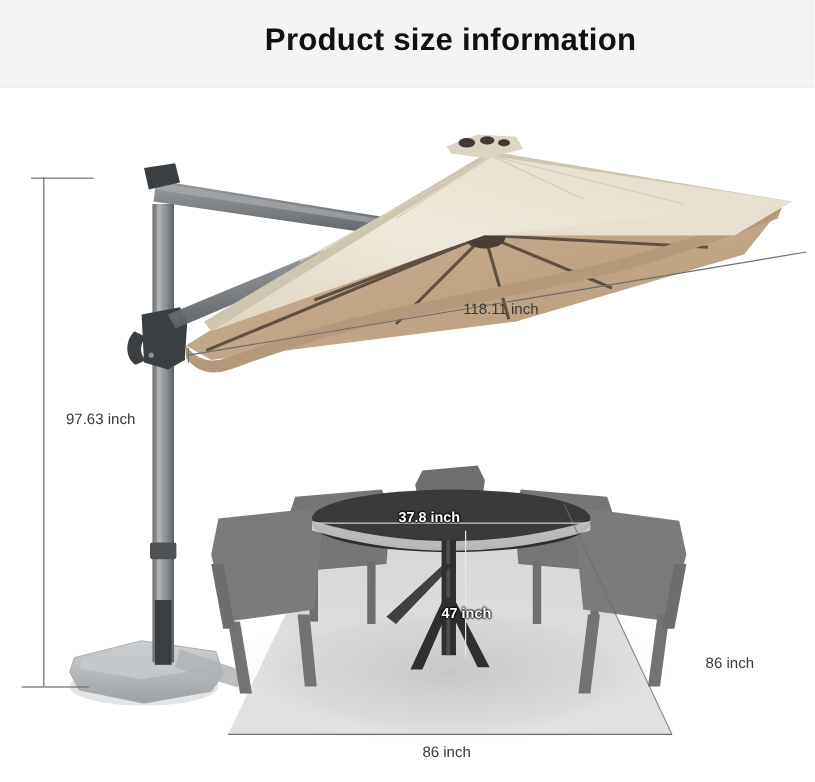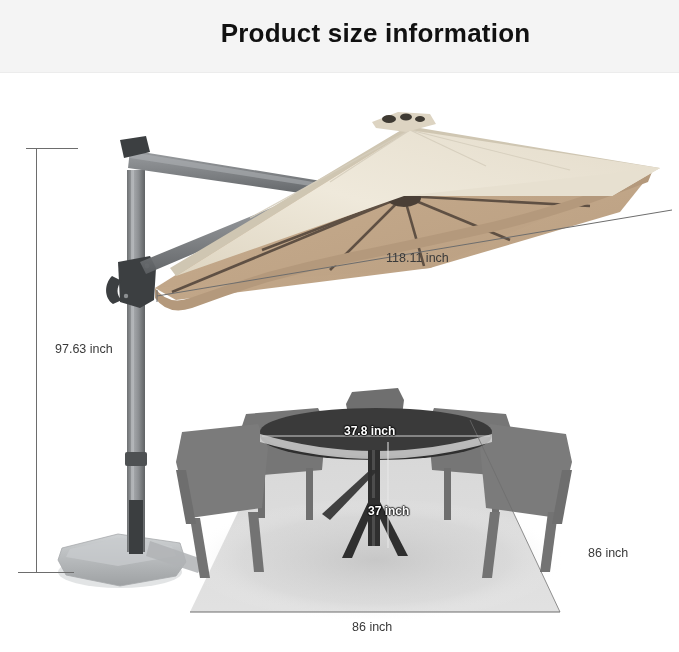--- a/index.html
+++ b/index.html
@@ -264,21 +264,21 @@
 
   <div class="h-tick" style="left:26px; top:148px; width:52px;"></div>
   <div class="v-rule" style="left:36px; top:148px; height:424px;"></div>
   <div class="h-tick" style="left:18px; top:572px; width:56px;"></div>
 
   <div class="dim-label" style="left:10px; top:342px;margin-left:45px;">97.63 inch</div>
 
   <div class="dim-label" style="left:386px; top:251px;">118.11 inch</div>
 
 
-  <div class="dim-label light" style="left:344px; top:424px;">37.8 inch</div>
-
-  <div class="dim-label light" style="left:368px; top:504px;">37 inch</div>
+  <div class="dim-label light" style="left:332px; top:424px;">37.8 inch</div>
+
+  <div class="dim-label light" style="left:368px; top:504px;">47 inch</div>
 
   <div class="dim-label" style="left:588px; top:546px;">86 inch</div>
 
   <div class="dim-label" style="left:352px; top:620px;">86 inch</div>
 
 </div>
 
 </body></html>

